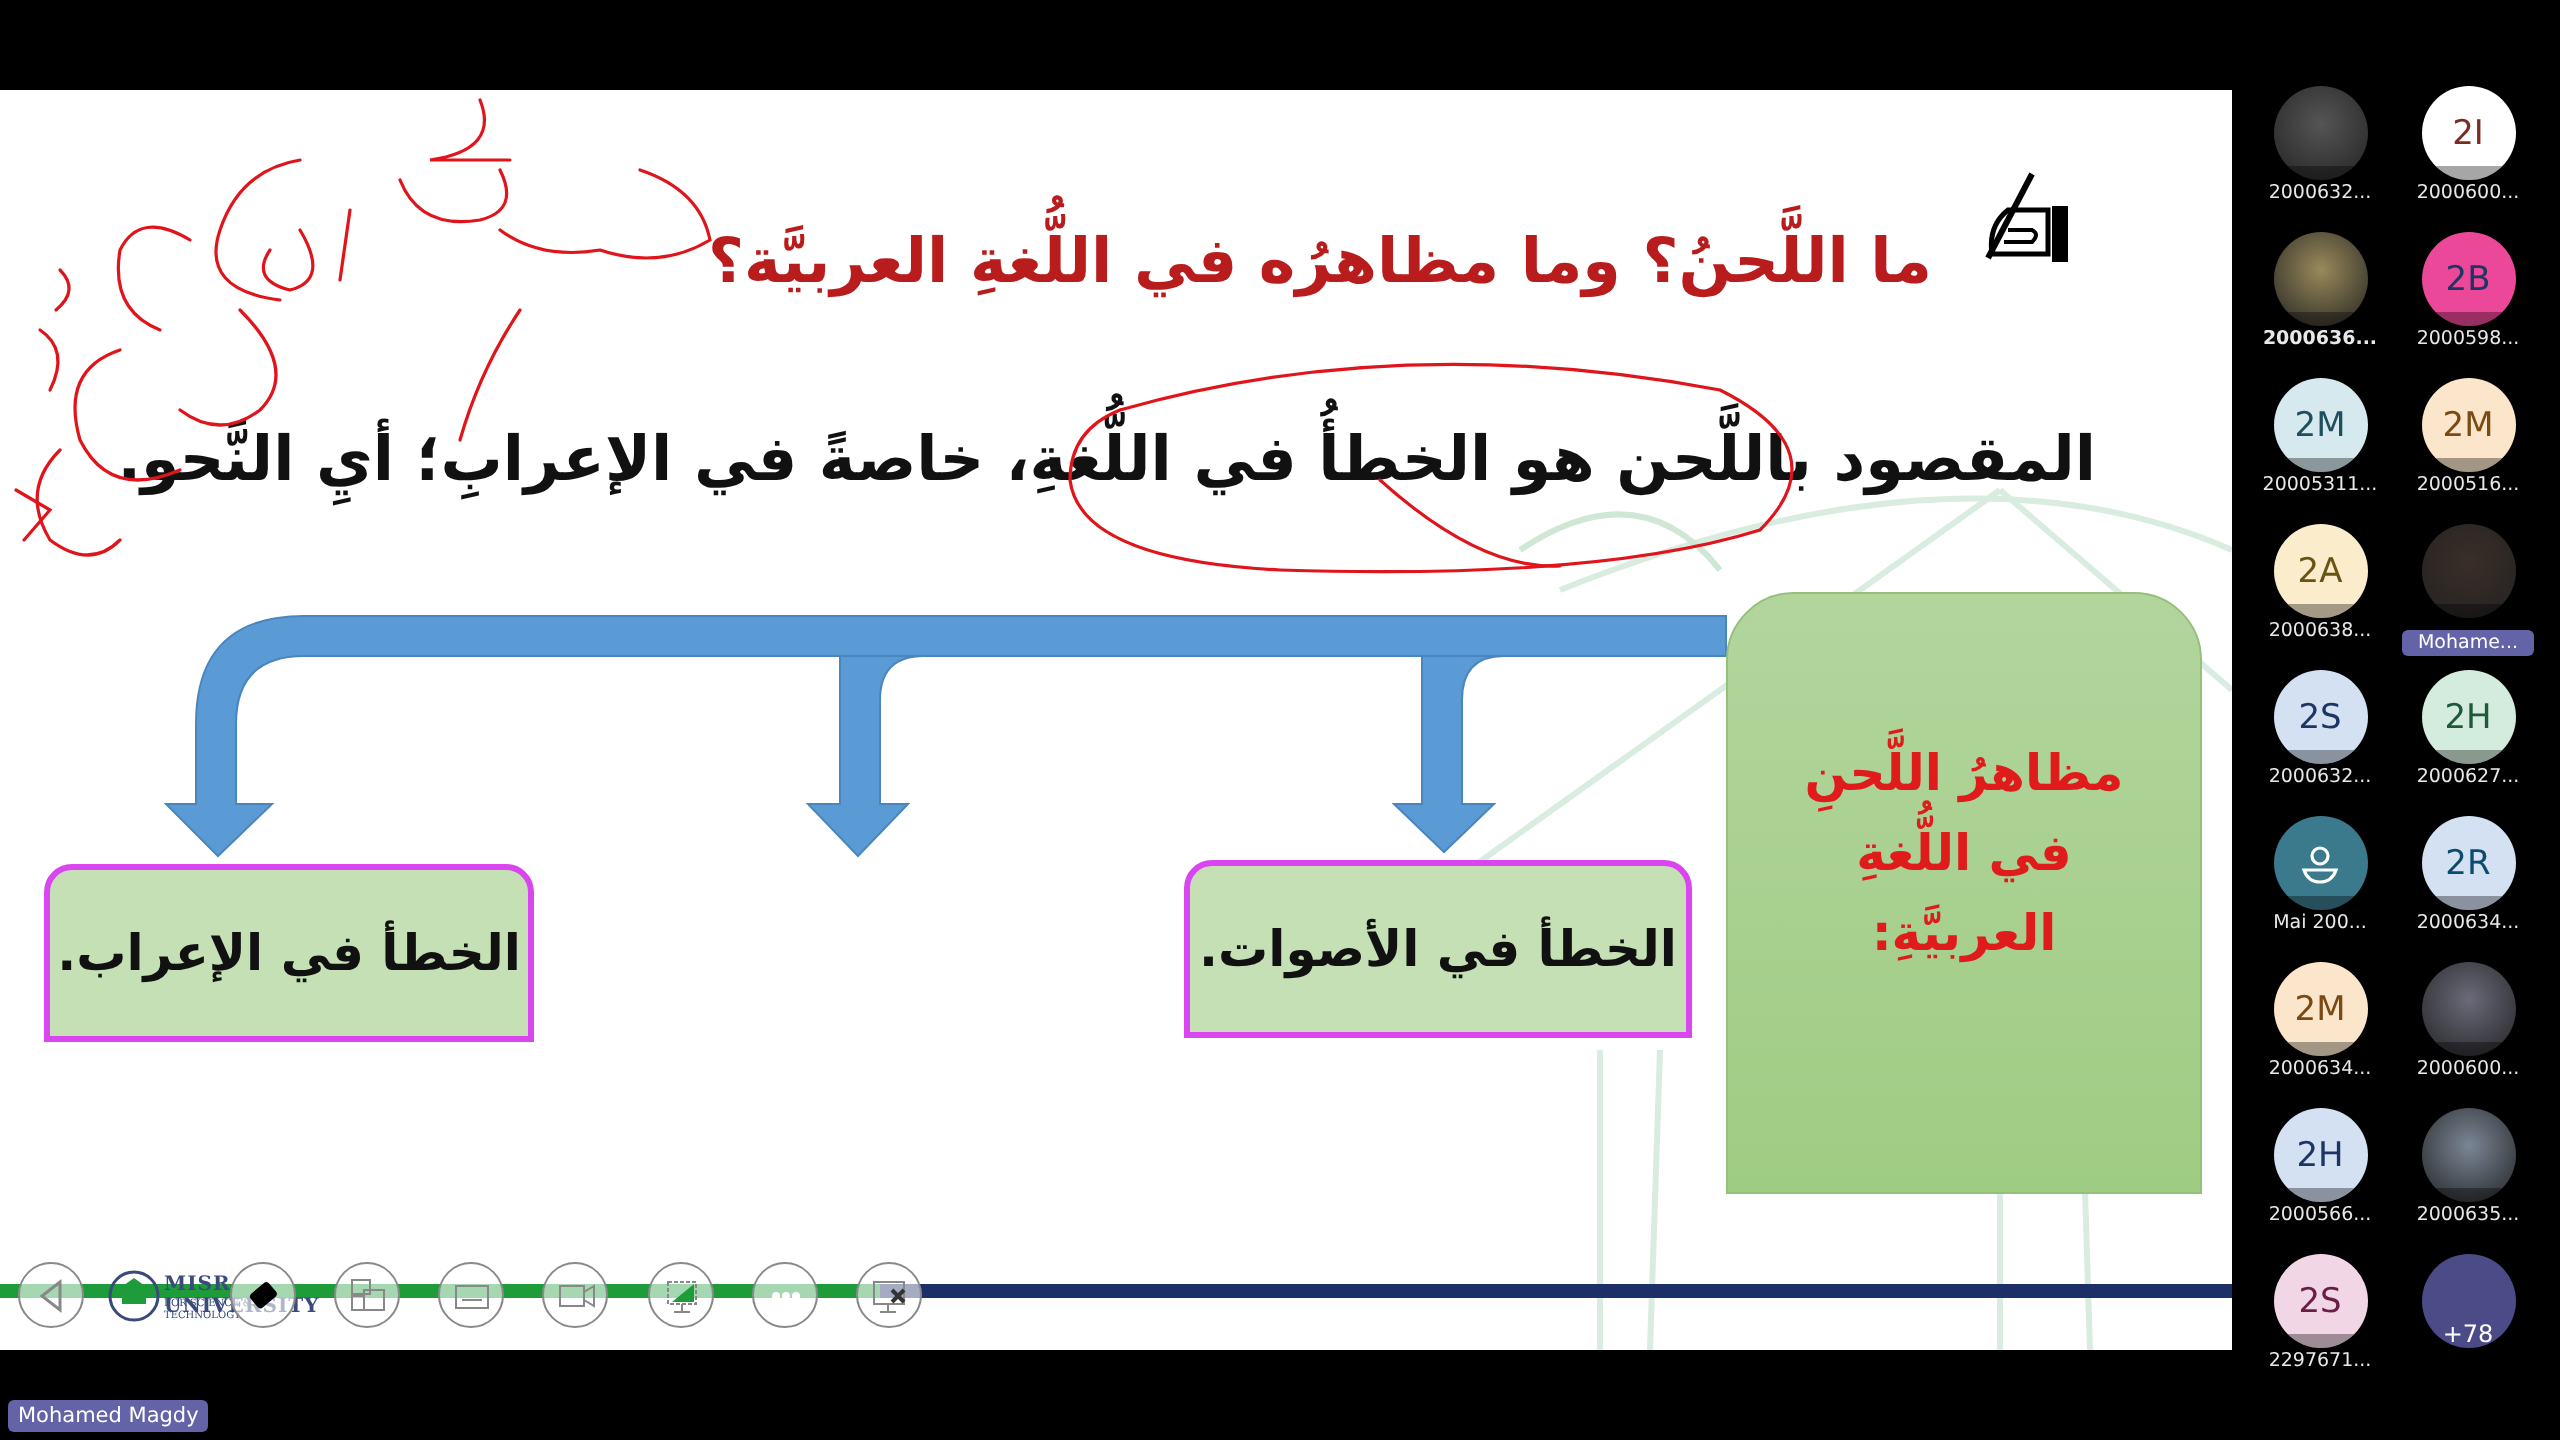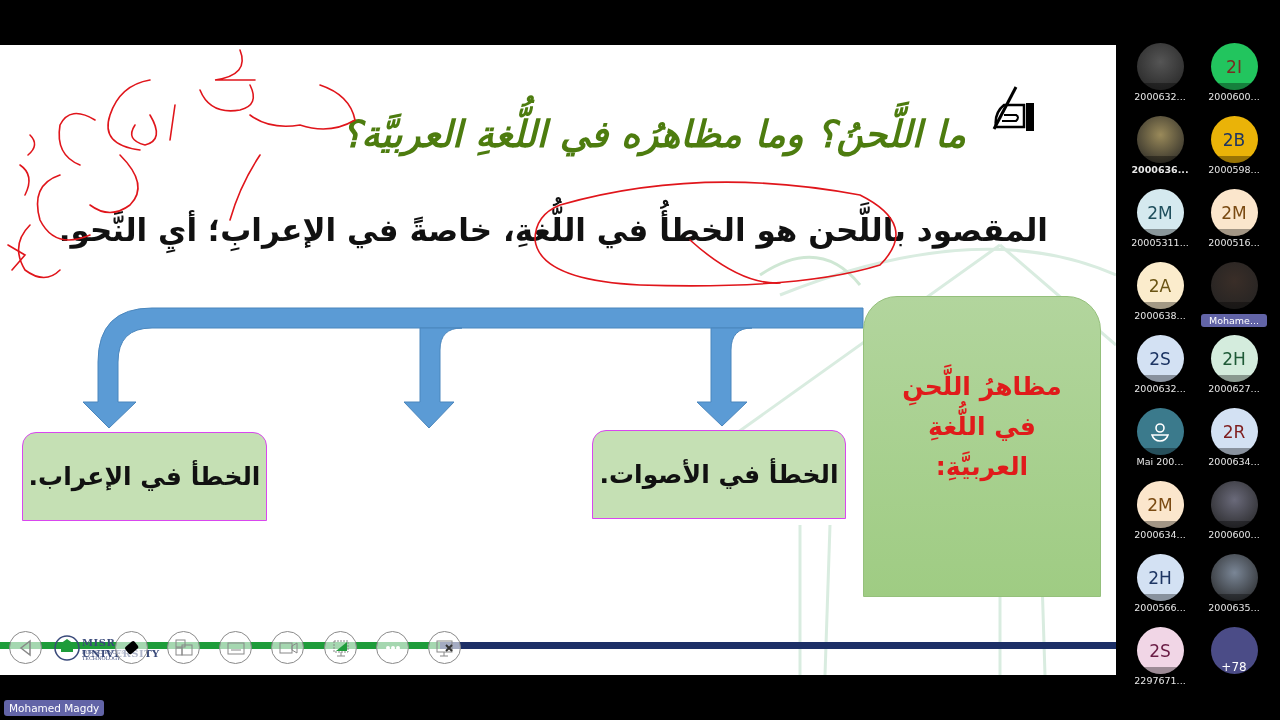--- a/index.html
+++ b/index.html
@@ -3,28 +3,28 @@
 <meta charset="utf-8">
 <style>
   * { box-sizing: border-box; margin: 0; padding: 0; }
   html, body { width: 1280px; height: 720px; overflow: hidden; background: #000; font-family: "DejaVu Sans", sans-serif; }
   #root { position: relative; width: 1280px; height: 720px; background: #000; }
 
   
   .slide { position: absolute; left: 0; top: 45px; width: 1116px; height: 630px; background: #fff; overflow: hidden; }
   .bg-deco { position: absolute; left: 0; top: 0; width: 1116px; height: 630px; pointer-events: none; }
 
-  .title { position: absolute; right: 150px; top: 68px; direction: rtl; color: #4d7c0f; font-family: "DejaVu Sans", sans-serif; font-weight: bold; font-size: 37px; white-space: nowrap; font-style: italic; }
+  .title { position: absolute; right: 150px; top: 68px; direction: rtl; color: #b91c1c; font-family: "DejaVu Sans", sans-serif; font-weight: bold; font-size: 31px; white-space: nowrap; }
   .writer-icon { position: absolute; left: 986px; top: 38px; width: 58px; height: 58px; }
 
   .definition { position: absolute; right: 68px; top: 167px; direction: rtl; color: #111; font-family: "DejaVu Sans", sans-serif; font-weight: bold; font-size: 31px; white-space: nowrap; }
 
   .arrows { position: absolute; left: 0; top: 0; width: 1116px; height: 630px; }
 
-  .box { position: absolute; background: #c5e0b4; border: 1px solid #d946ef; border-radius: 14px 14px 0 0; display: flex; align-items: center; justify-content: center; direction: rtl; font-family: "DejaVu Sans", sans-serif; font-weight: bold; font-size: 25px; color: #111; }
+  .box { position: absolute; background: #c5e0b4; border: 3px solid #d946ef; border-radius: 14px 14px 0 0; display: flex; align-items: center; justify-content: center; direction: rtl; font-family: "DejaVu Sans", sans-serif; font-weight: bold; font-size: 25px; color: #111; }
   .box.b1 { left: 22px; top: 387px; width: 245px; height: 89px; }
   .box.b2 { left: 299px; top: 387px; width: 242px; height: 89px; }
   .box.b3 { left: 592px; top: 385px; width: 254px; height: 89px; }
 
   .main-box { position: absolute; left: 863px; top: 251px; width: 238px; height: 301px; border-radius: 34px 34px 0 0; background: linear-gradient(#b2d59d, #9fcc83); border: 1px solid #95c07c; display: flex; align-items: center; justify-content: center; direction: rtl; text-align: center; color: #e01b1b; font-family: "DejaVu Sans", sans-serif; font-weight: bold; font-size: 25px; line-height: 1.6; padding: 0 14px; padding-bottom: 40px; }
 
   .ink { position: absolute; left: 0; top: 0; width: 1116px; height: 630px; pointer-events: none; }
 
   
   .toolbar-line { position: absolute; left: 0; top: 597px; height: 7px; width: 1116px; }
@@ -192,34 +192,34 @@
   </div>
 
   <div class="participants" id="participants">
       <div class="p" style="left: 6px; top: 3px;">
         <div class="av" style="background: radial-gradient(circle at 50% 40%, rgb(85, 85, 85) 0%, rgb(34, 34, 34) 100%); color: rgb(255, 255, 255);">
           <div class="shade"></div>
         </div>
         <div class="nm">2000632...</div>
       </div>
       <div class="p" style="left: 80px; top: 3px;">
-        <div class="av" style="background: #22c55e; color: rgb(122, 43, 34);">
+        <div class="av" style="background: #ffffff; color: rgb(122, 43, 34);">
           <span>2I</span>
           <div class="shade"></div>
         </div>
         <div class="nm">2000600...</div>
       </div>
       <div class="p" style="left: 6px; top: 76px; font-weight: bold;">
         <div class="av" style="background: radial-gradient(circle at 50% 40%, rgb(154, 138, 90) 0%, rgb(34, 34, 34) 100%); color: rgb(255, 255, 255);">
           <div class="shade"></div>
         </div>
         <div class="nm">2000636...</div>
       </div>
       <div class="p" style="left: 80px; top: 76px;">
-        <div class="av" style="background: #eab308; color: rgb(29, 53, 99);">
+        <div class="av" style="background: #ec4899; color: rgb(29, 53, 99);">
           <span>2B</span>
           <div class="shade"></div>
         </div>
         <div class="nm">2000598...</div>
       </div>
       <div class="p" style="left: 6px; top: 149px;">
         <div class="av" style="background: rgb(213, 233, 239); color: rgb(31, 78, 92);">
           <span>2M</span>
           <div class="shade"></div>
         </div>
@@ -260,21 +260,21 @@
         <div class="av" style="background: rgb(59, 122, 140); color: rgb(255, 255, 255);">
           <svg width="24" height="24" viewBox="0 0 24 24">
             <circle cx="12" cy="8" r="4" fill="none" stroke="#fff" stroke-width="1.6"></circle>
             <path d="M4 15 L20 15 Q 18 21 12 21 Q 6 21 4 15 Z" fill="none" stroke="#fff" stroke-width="1.6"></path>
           </svg>
           <div class="shade"></div>
         </div>
         <div class="nm">Mai 200...</div>
       </div>
       <div class="p" style="left: 80px; top: 368px;">
-        <div class="av" style="background: rgb(211, 225, 243); color: #7f1d1d;">
+        <div class="av" style="background: rgb(211, 225, 243); color: #0c4a6e;">
           <span>2R</span>
           <div class="shade"></div>
         </div>
         <div class="nm">2000634...</div>
       </div>
       <div class="p" style="left: 6px; top: 441px;">
         <div class="av" style="background: rgb(251, 230, 204); color: rgb(122, 74, 18);">
           <span>2M</span>
           <div class="shade"></div>
         </div>

